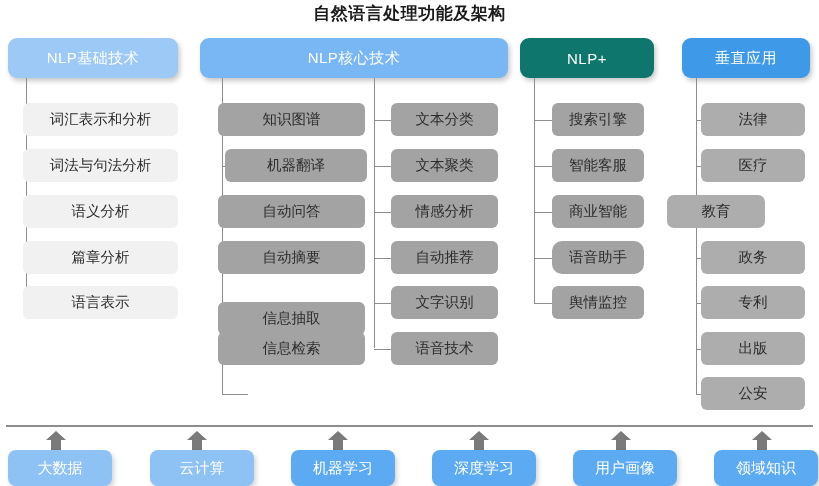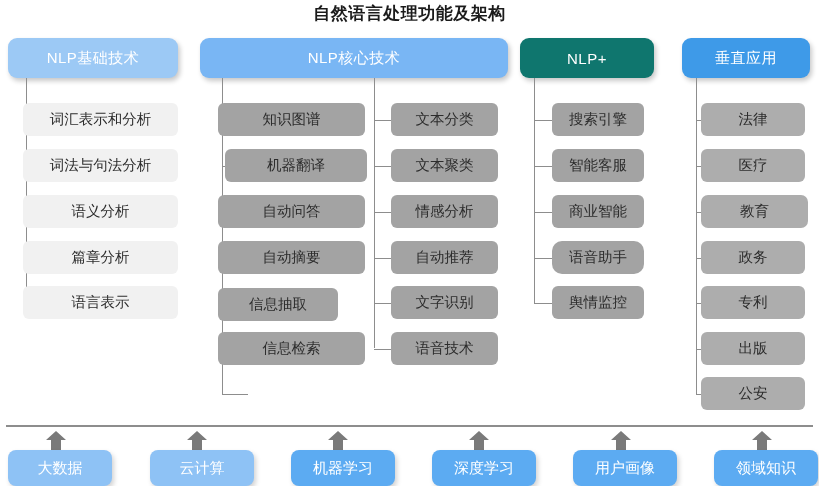--- a/index.html
+++ b/index.html
@@ -155,39 +155,39 @@
   <div class="leaf tone-a" style="left:23px; top:103px; width:155px;">词汇表示和分析</div>
   <div class="leaf tone-a" style="left:23px; top:149px; width:155px;">词法与句法分析</div>
   <div class="leaf tone-a" style="left:23px; top:195px; width:155px;">语义分析</div>
   <div class="leaf tone-a" style="left:23px; top:241px; width:155px;">篇章分析</div>
   <div class="leaf tone-a" style="left:23px; top:286px; width:155px;">语言表示</div>
 
   <div class="leaf tone-b" style="left:218px; top:103px; width:147px;">知识图谱</div>
   <div class="leaf tone-b" style="left:225px; top:149px; width:142px;">机器翻译</div>
   <div class="leaf tone-b" style="left:218px; top:195px; width:147px;">自动问答</div>
   <div class="leaf tone-b" style="left:218px; top:241px; width:147px;">自动摘要</div>
-  <div class="leaf tone-b" style="left:218px; top:288px; width:120px;">信息抽取</div>
+  <div class="leaf tone-b" style="left:218px; top:302px; width:147px;">信息抽取</div>
   <div class="leaf tone-b" style="left:218px; top:332px; width:147px;">信息检索</div>
 
   <div class="leaf tone-b" style="left:391px; top:103px; width:107px;">文本分类</div>
   <div class="leaf tone-b" style="left:391px; top:149px; width:107px;">文本聚类</div>
   <div class="leaf tone-b" style="left:391px; top:195px; width:107px;">情感分析</div>
   <div class="leaf tone-b" style="left:391px; top:241px; width:107px;">自动推荐</div>
   <div class="leaf tone-b" style="left:391px; top:286px; width:107px;">文字识别</div>
   <div class="leaf tone-b" style="left:391px; top:332px; width:107px;">语音技术</div>
 
   <div class="leaf tone-b" style="left:552px; top:103px; width:92px;">搜索引擎</div>
   <div class="leaf tone-b" style="left:552px; top:149px; width:92px;">智能客服</div>
   <div class="leaf tone-b" style="left:552px; top:195px; width:92px;">商业智能</div>
   <div class="leaf tone-b" style="left:552px; top:241px; width:92px;border-radius:10px;">语音助手</div>
   <div class="leaf tone-b" style="left:552px; top:286px; width:92px;">舆情监控</div>
 
   <div class="leaf tone-c" style="left:701px; top:103px; width:104px;">法律</div>
   <div class="leaf tone-c" style="left:701px; top:149px; width:104px;">医疗</div>
-  <div class="leaf tone-c" style="left:701px; top:195px; width:107px;border-radius:7px;">教育</div>
+  <div class="leaf tone-c" style="left:667px; top:195px; width:98px;border-radius:7px;">教育</div>
   <div class="leaf tone-c" style="left:701px; top:241px; width:104px;">政务</div>
   <div class="leaf tone-c" style="left:701px; top:286px; width:104px;">专利</div>
   <div class="leaf tone-c" style="left:701px; top:332px; width:104px;">出版</div>
   <div class="leaf tone-c" style="left:701px; top:377px; width:104px;">公安</div>
 
   <div class="baseline" style="top:425px;"></div>
 
   <div class="uparrow" style="left:45px; top:430px;">
     <svg viewBox="0 0 22 22">
         <path d="M11 1 L21 10 L16 10 L16 21 L6 21 L6 10 L1 10 Z" fill="#7a7a7a"></path>

